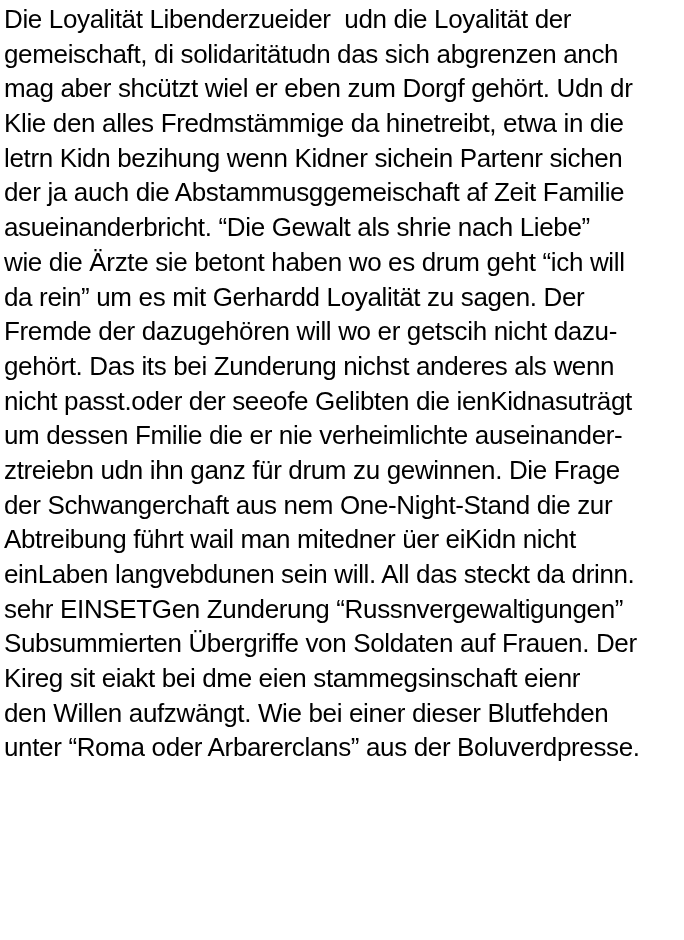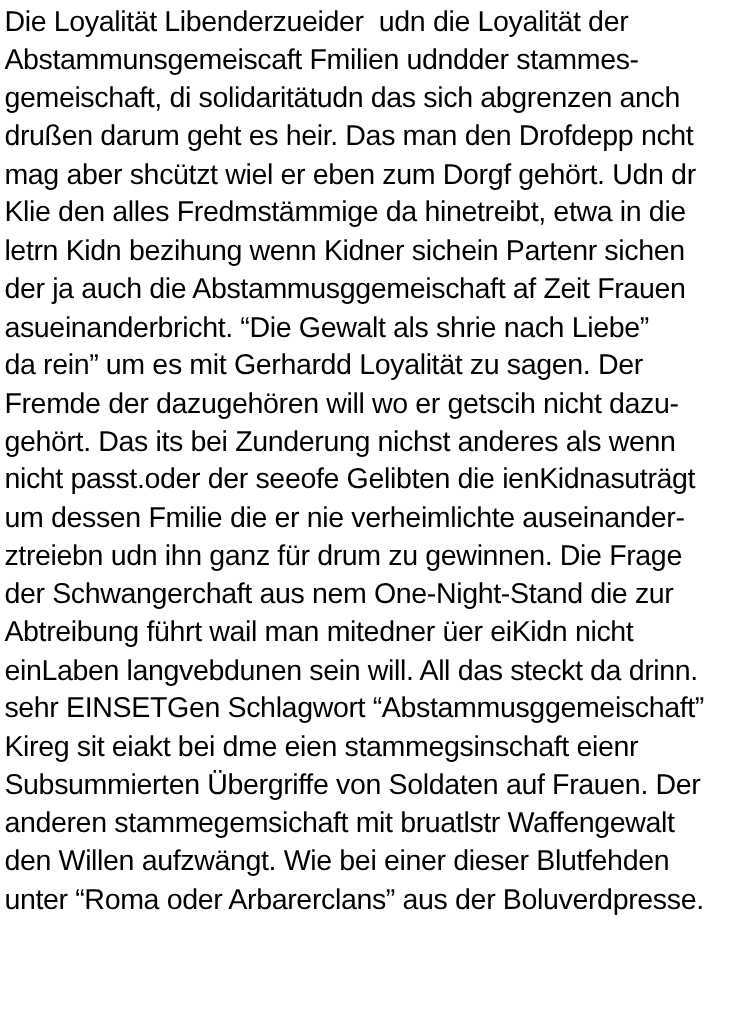--- a/index.html
+++ b/index.html
@@ -26,37 +26,35 @@
     white-space: pre-wrap;
     height: 34.7px;
   }
 </style>
 </head>
 <body>
 
 <div class="page">
   <div class="doc-text">
     <div class="line">Die Loyalität Libenderzueider  udn die Loyalität der</div>
-    <div class="line">Abstammunsgemeiscaft Fmilien udndder stammes-</div>
     <div class="line">gemeischaft, di solidaritätudn das sich abgrenzen anch</div>
-    <div class="line">drußen darum geht es heir. Das man den Drofdepp ncht</div>
     <div class="line">mag aber shcützt wiel er eben zum Dorgf gehört. Udn dr</div>
     <div class="line">Klie den alles Fredmstämmige da hinetreibt, etwa in die</div>
     <div class="line">letrn Kidn bezihung wenn Kidner sichein Partenr sichen</div>
-    <div class="line">der ja auch die Abstammusggemeischaft af Zeit Frauen</div>
+    <div class="line">der ja auch die Abstammusggemeischaft af Zeit Familie</div>
     <div class="line">asueinanderbricht. “Die Gewalt als shrie nach Liebe”</div>
+    <div class="line">wie die Ärzte sie betont haben wo es drum geht “ich will</div>
     <div class="line">da rein” um es mit Gerhardd Loyalität zu sagen. Der</div>
     <div class="line">Fremde der dazugehören will wo er getscih nicht dazu-</div>
     <div class="line">gehört. Das its bei Zunderung nichst anderes als wenn</div>
     <div class="line">nicht passt.oder der seeofe Gelibten die ienKidnasuträgt</div>
     <div class="line">um dessen Fmilie die er nie verheimlichte auseinander-</div>
     <div class="line">ztreiebn udn ihn ganz für drum zu gewinnen. Die Frage</div>
     <div class="line">der Schwangerchaft aus nem One-Night-Stand die zur</div>
     <div class="line">Abtreibung führt wail man mitedner üer eiKidn nicht</div>
     <div class="line">einLaben langvebdunen sein will. All das steckt da drinn.</div>
-    <div class="line">sehr EINSETGen Schlagwort “Abstammusggemeischaft”</div>
+    <div class="line">sehr EINSETGen Zunderung “Russnvergewaltigungen”</div>
+    <div class="line">Subsummierten Übergriffe von Soldaten auf Frauen. Der</div>
     <div class="line">Kireg sit eiakt bei dme eien stammegsinschaft eienr</div>
-    <div class="line">Subsummierten Übergriffe von Soldaten auf Frauen. Der</div>
-    <div class="line">anderen stammegemsichaft mit bruatlstr Waffengewalt</div>
     <div class="line">den Willen aufzwängt. Wie bei einer dieser Blutfehden</div>
     <div class="line">unter “Roma oder Arbarerclans” aus der Boluverdpresse.</div>
   </div>
 </div>
 
 </body></html>

